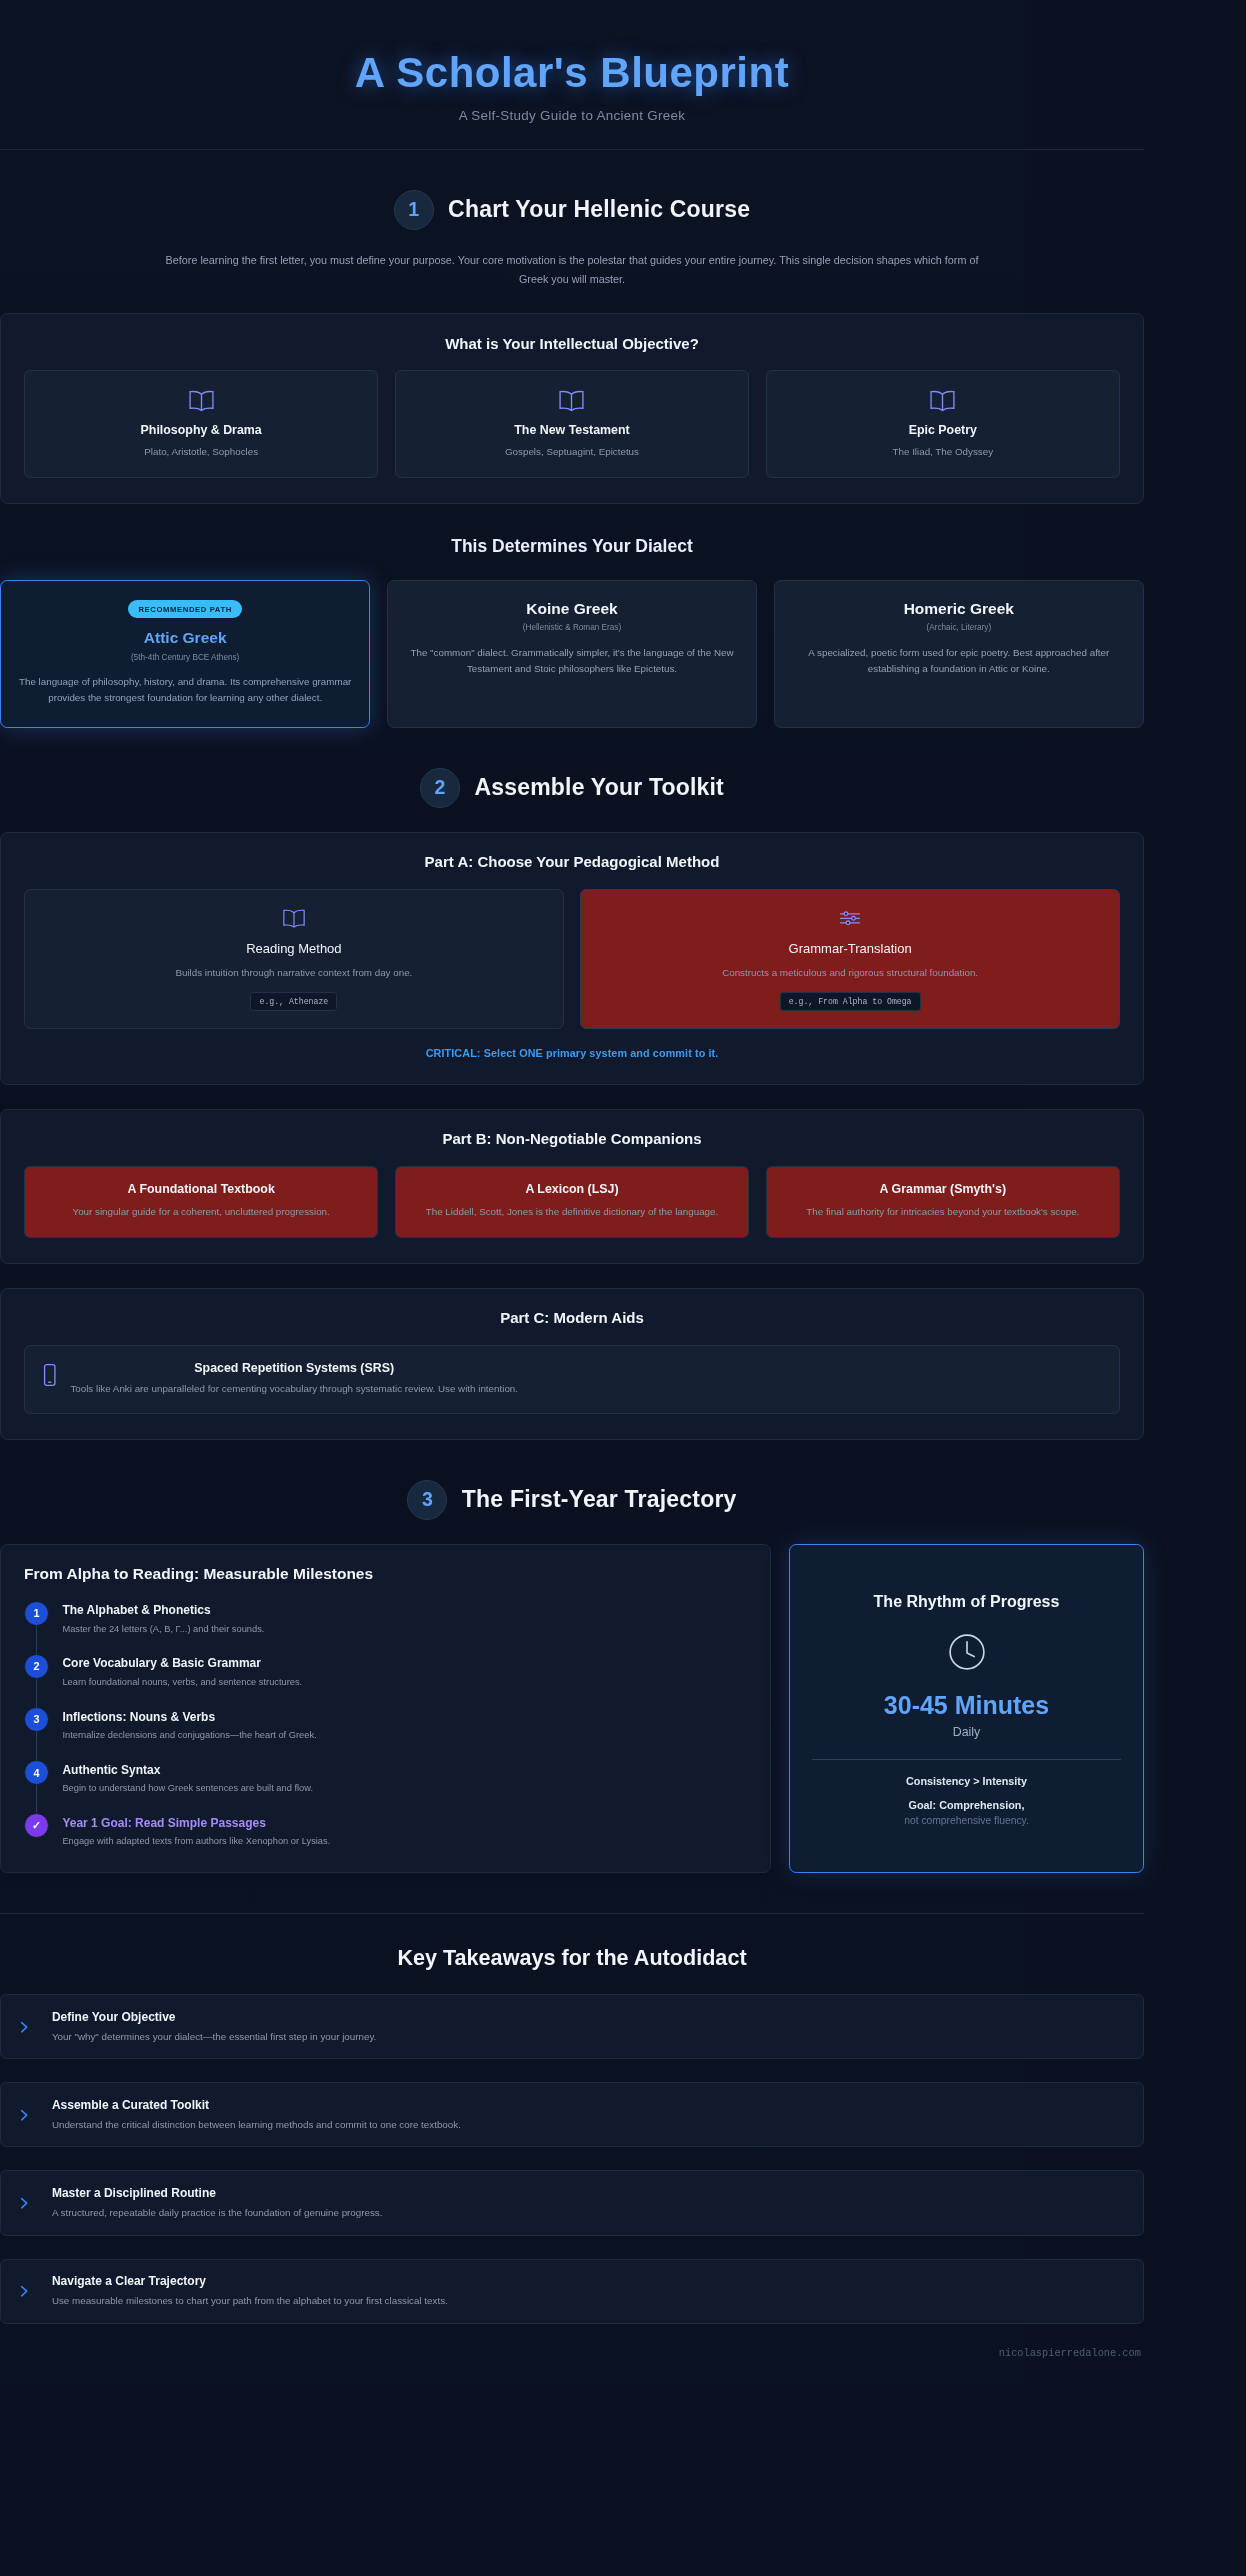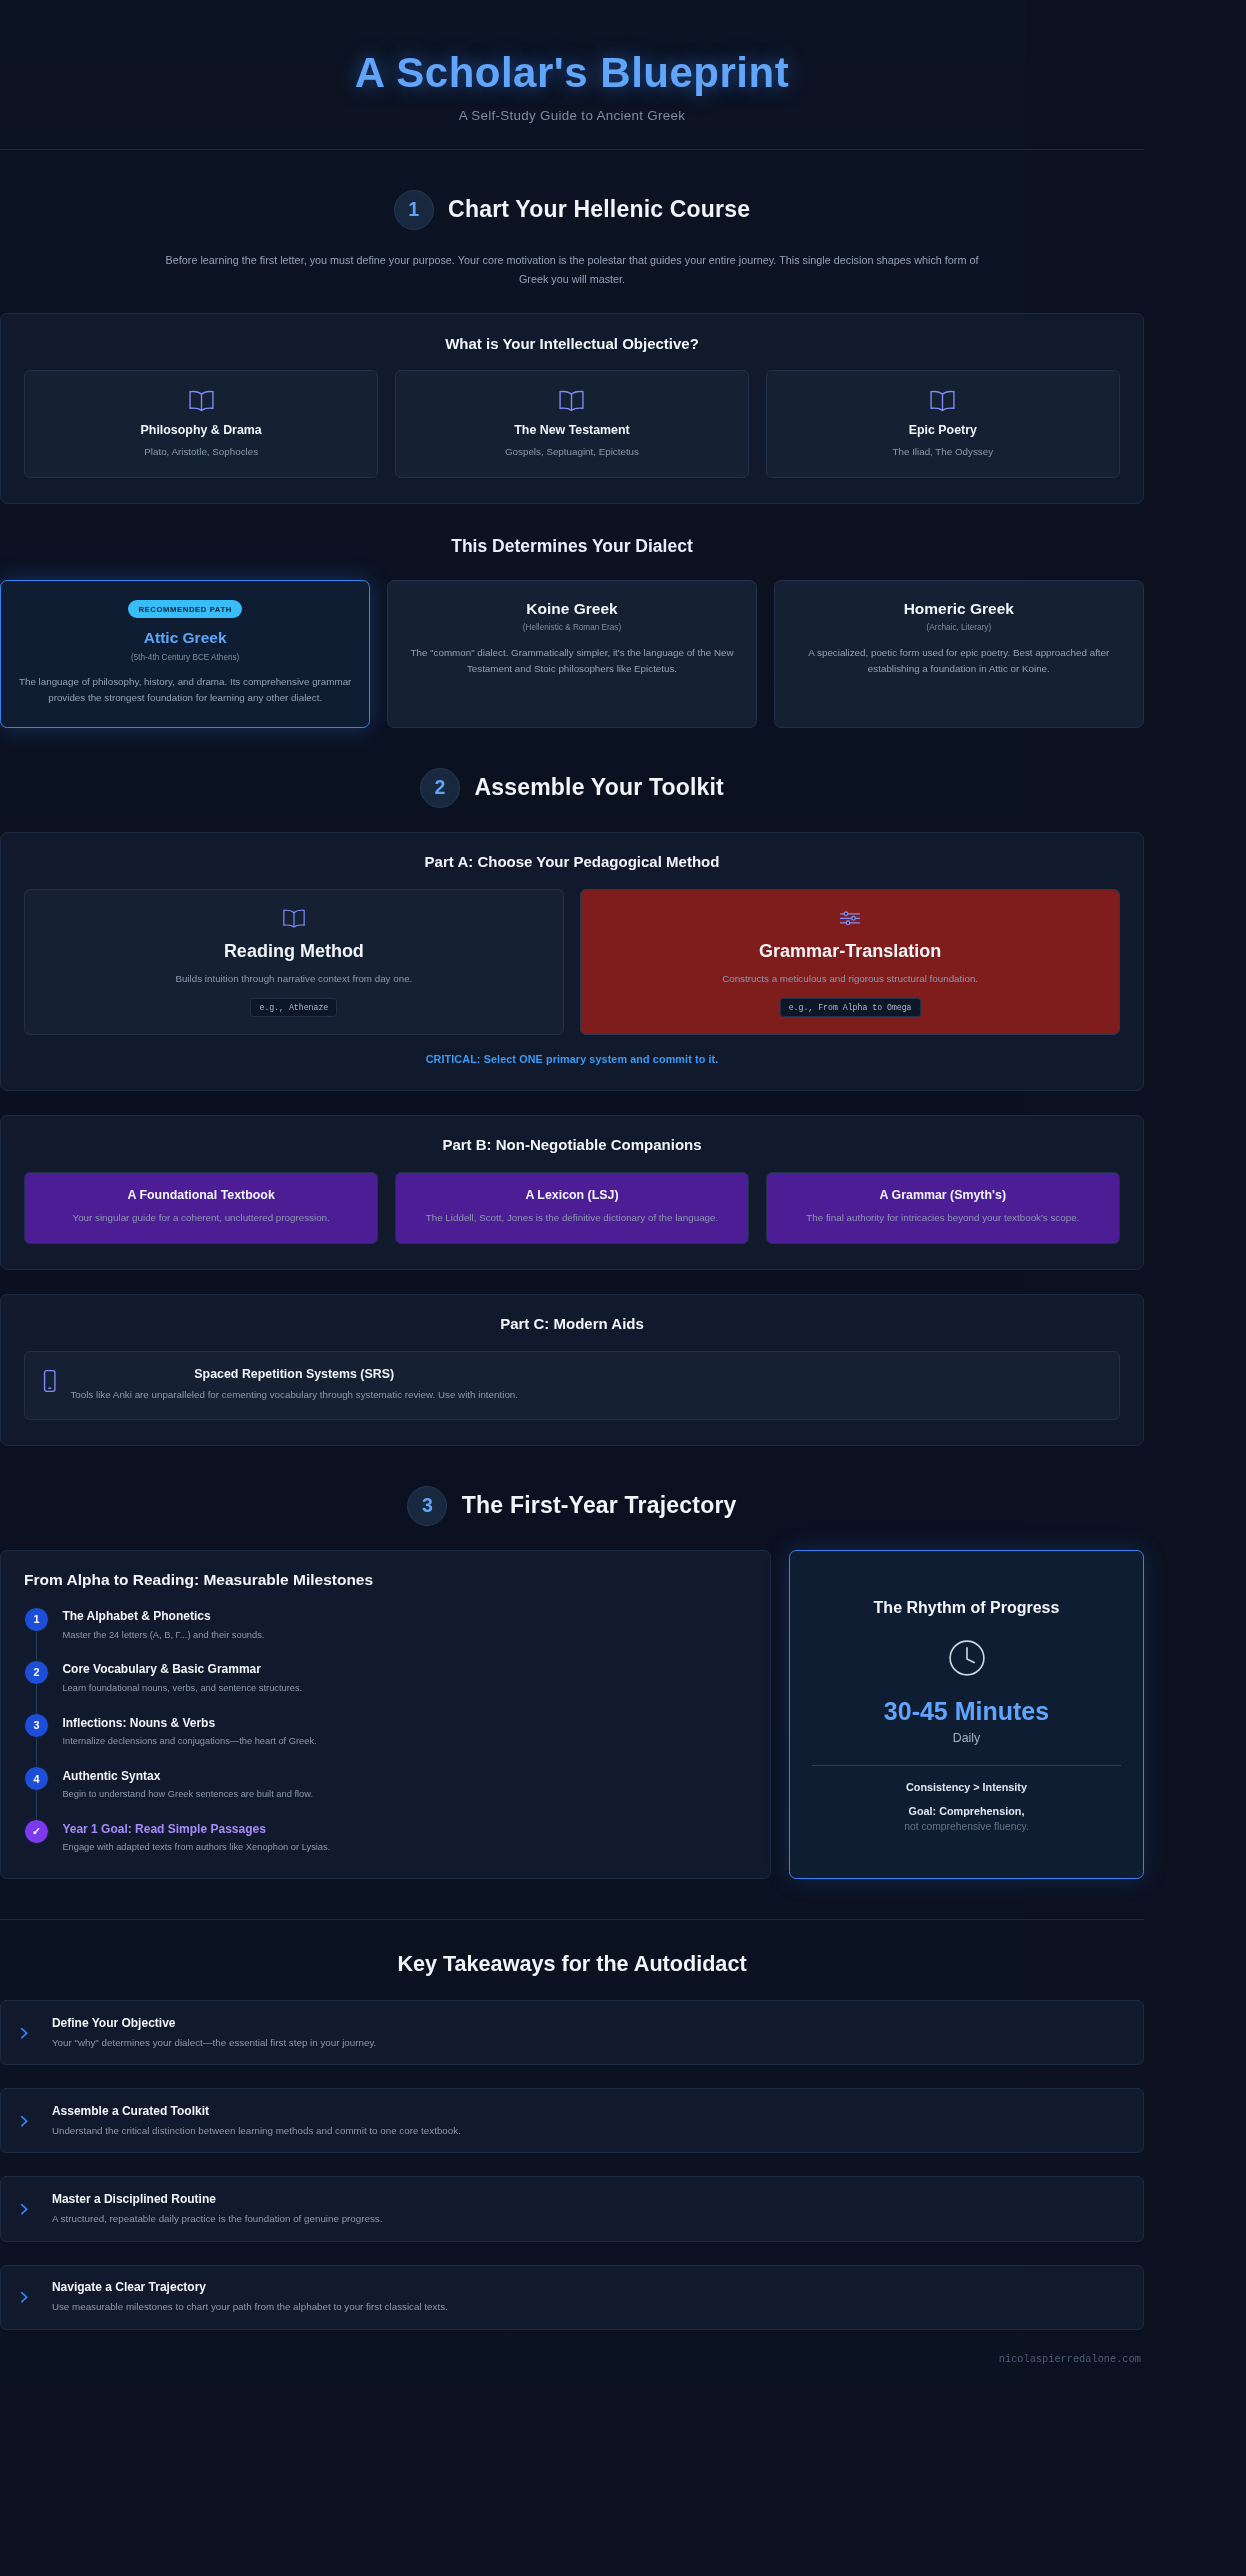--- a/index.html
+++ b/index.html
@@ -144,21 +144,21 @@
 
   
   .method {
     background: #152032;
     border: 0.5px solid #223149;
     border-radius: 6.2px;
     padding: 18.5px 15.5px 17.5px 15.5px;
     text-align: center;
   }
   .method.alt { background: #7f1d1d; border-color: #2a3a56; }
-  .method h4 { font-size: 18px; font-weight: bold; color: #f1f5f9; margin: 10.3px 0 8.2px 0; }
+  .method h4 { font-size: 13px; font-weight: normal; color: #f1f5f9; margin: 10.3px 0 8.2px 0; }
   .method p { font-size: 9.8px; color: #8b99b0; line-height: 1.6; margin-bottom: 11.3px; }
   .chip {
     display: inline-block;
     font-family: "Liberation Mono", monospace;
     font-size: 8.2px;
     color: #a9b6cc;
     background: #0e1727;
     border: 0.5px solid #22314a;
     border-radius: 3.1px;
     padding: 4.1px 8.2px;
@@ -167,21 +167,21 @@
     text-align: center;
     margin-top: 17.5px;
     font-size: 10.8px;
     font-weight: bold;
     color: #3b9bf5;
     letter-spacing: 0.1px;
   }
 
   
   .comp {
-    background: #4c1d95;
+    background: #7f1d1d;
     border: 0.5px solid #223149;
     border-radius: 6.2px;
     padding: 15.5px 13.4px 17.5px 13.4px;
     text-align: center;
   }
   .comp h4 { font-size: 12.4px; font-weight: bold; color: #f1f5f9; margin-bottom: 7.2px; }
   .comp p { font-size: 9.8px; color: #8b99b0; line-height: 1.6; }
 
   
   .aid {

